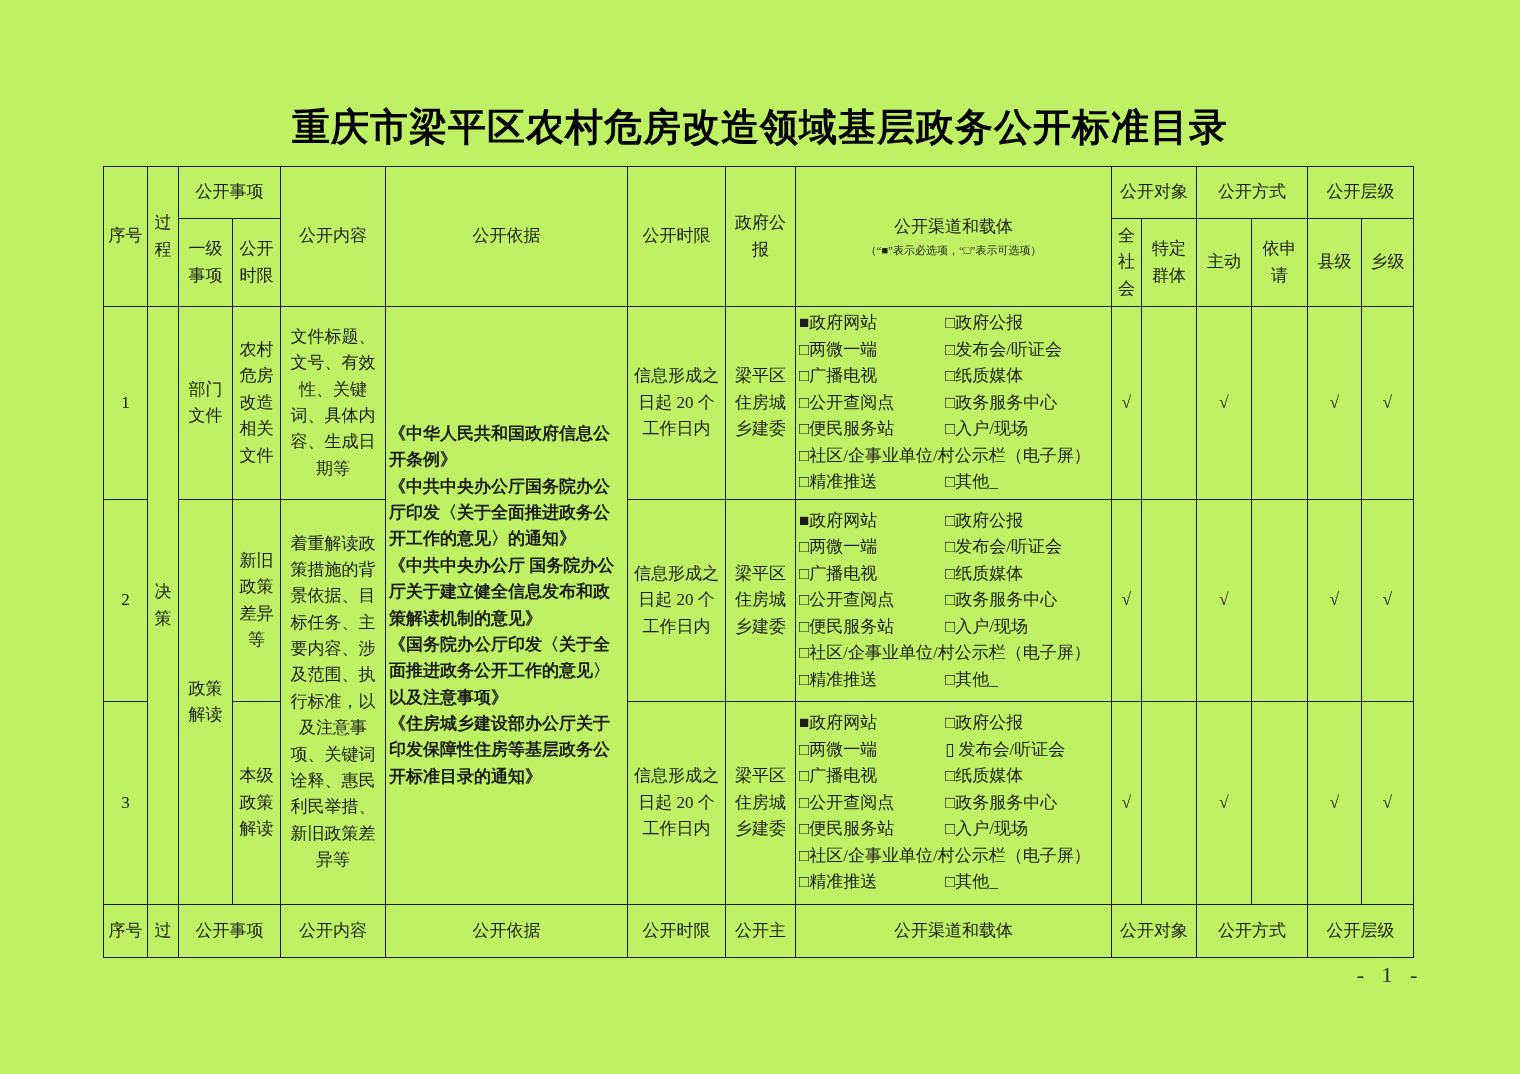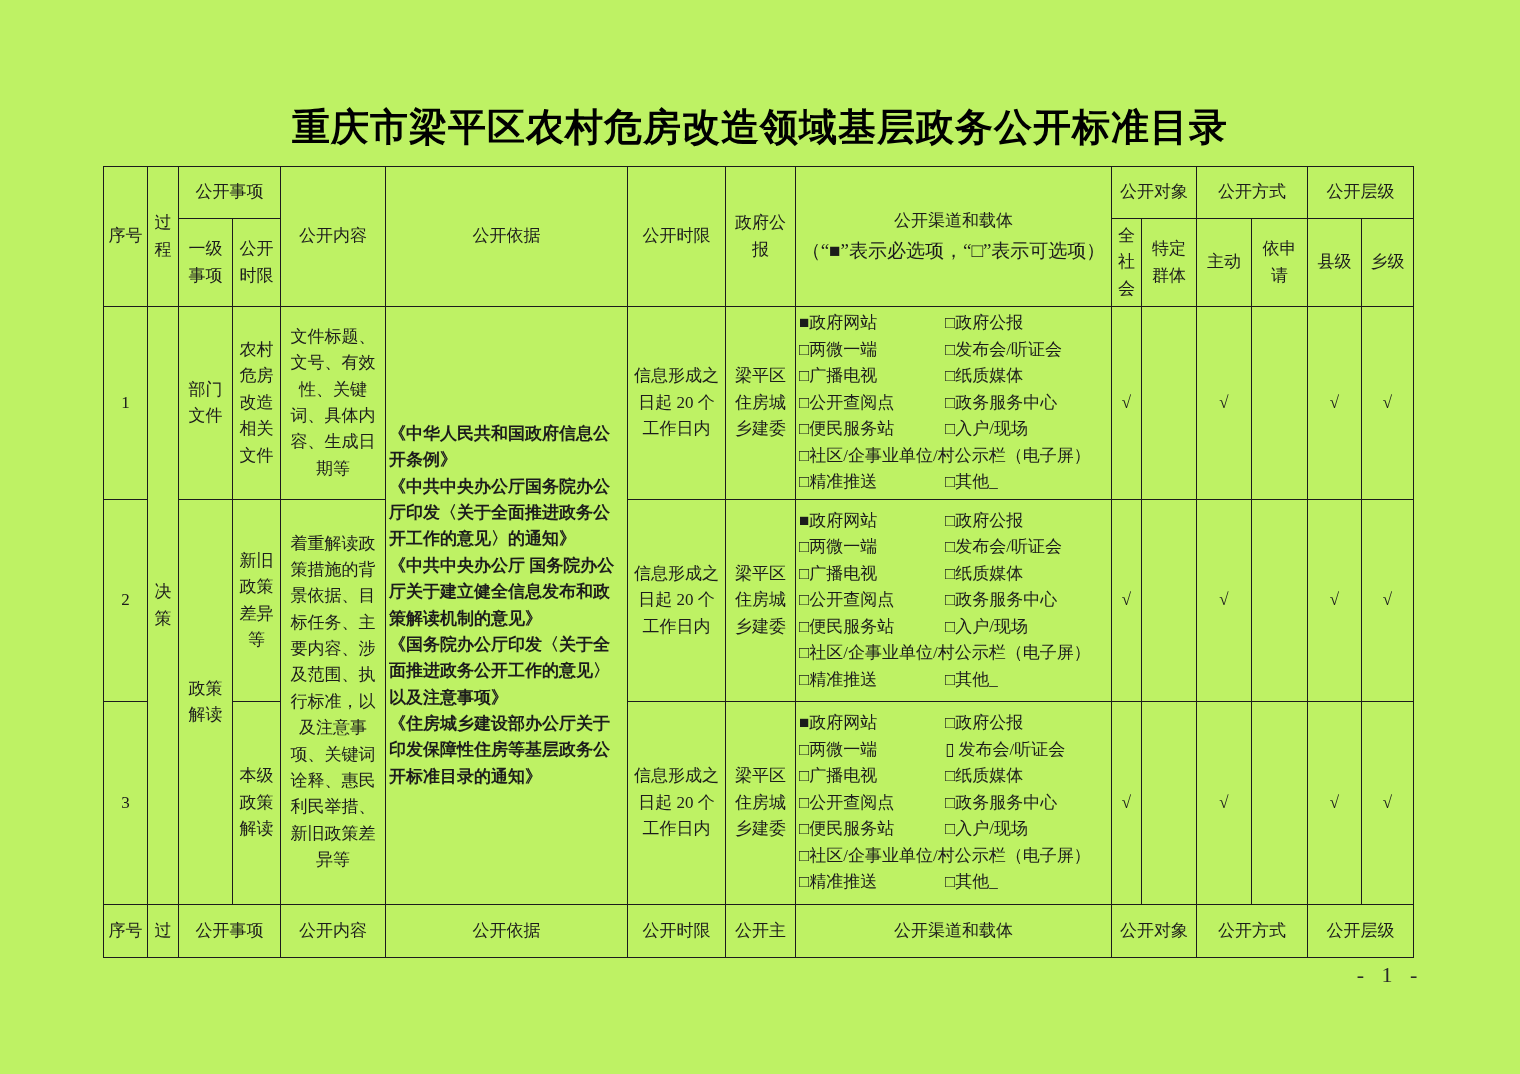--- a/index.html
+++ b/index.html
@@ -30,21 +30,21 @@
   tr.hrow-a  { height:52px; }
   tr.hrow-b  { height:88px; }
   tr.drow-1  { height:193px; }
   tr.drow-2  { height:202px; }
   tr.drow-3  { height:203px; }
   tr.frow    { height:53px; }
   td.left    { text-align:left; padding:2px 5px; }
   td.num     { font-size:18px; }
   td.check   { font-size:19px; }
   .basis-entry { text-align:left;font-weight:bold; }
-  .qudao-note { white-space:nowrap; font-size:19px; margin-top:2px; }
+  .qudao-note { white-space:nowrap; font-size:11px; margin-top:2px; }
   .chgrid {
     display:grid; grid-template-columns:146px 1fr;
     line-height:26.5px; text-align:left;
   }
   .chgrid span { white-space:nowrap; }
   .chgrid .full { grid-column:1 / 3; }
   .pageno {
     position:absolute; left:1335px; top:962px; width:110px;
     font-size:22px; letter-spacing:6px; text-align:center; color:#2a2a2a;
   }

